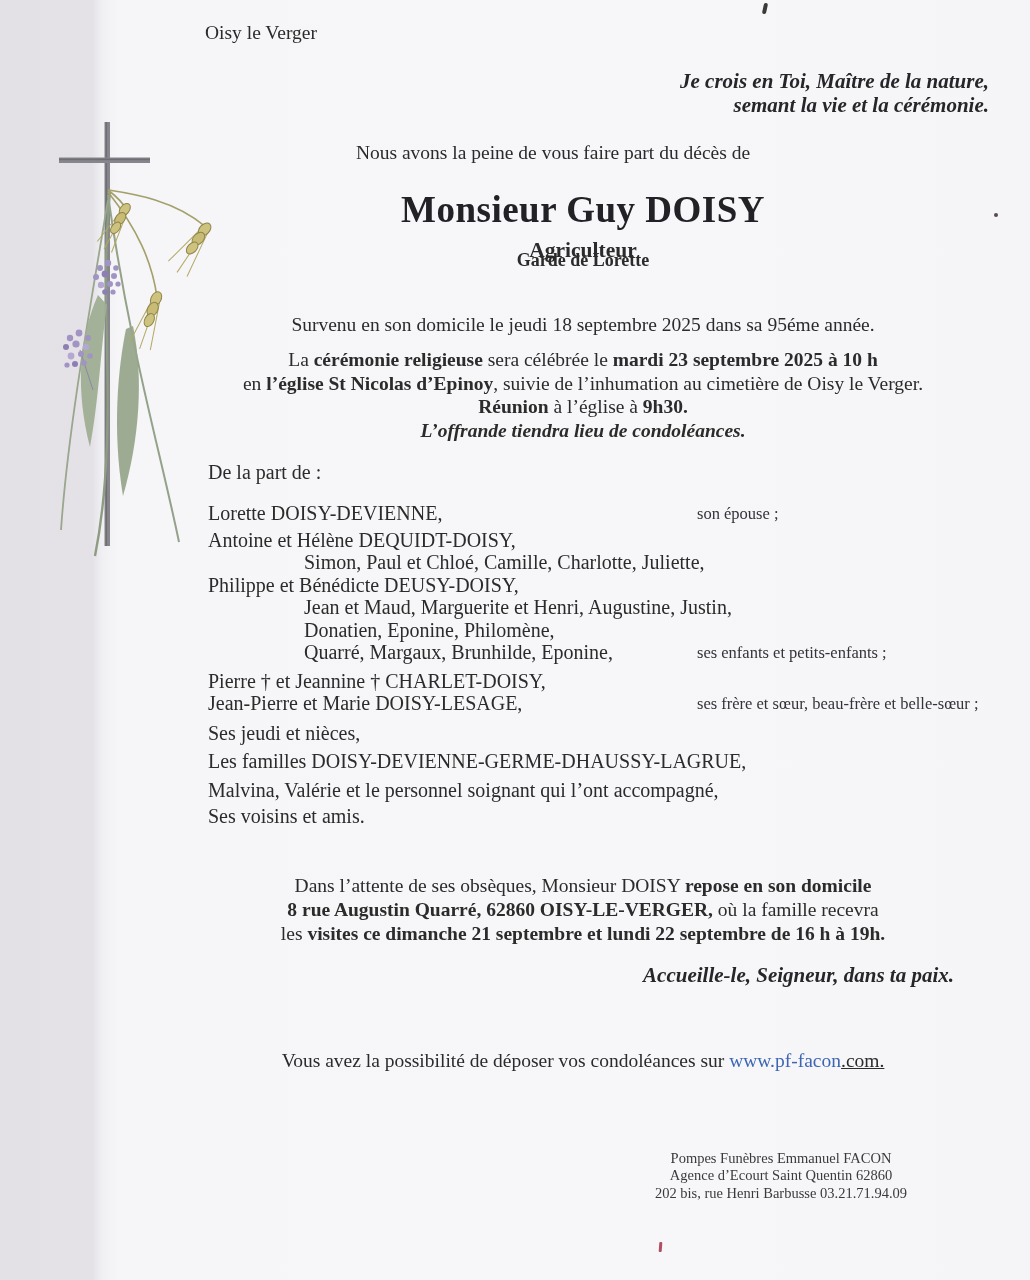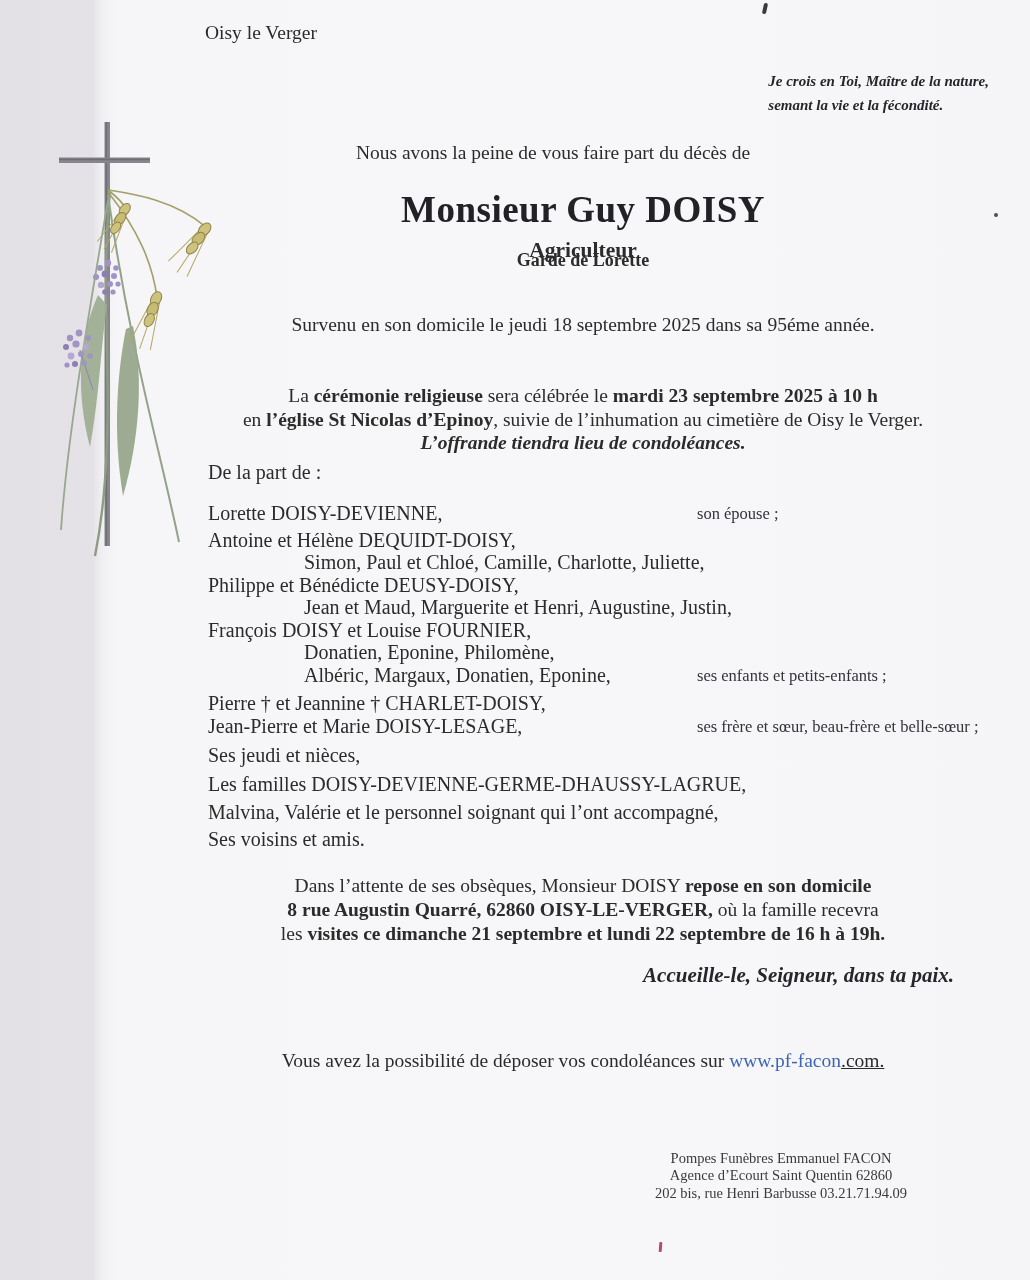--- a/index.html
+++ b/index.html
@@ -8,27 +8,27 @@
     position:relative;width:1030px;height:1280px;overflow:hidden;
     color:#2b2b2b;
     background:linear-gradient(to right,#e3e1e6 0,#e4e2e7 92px,#f0eff2 102px,#f6f5f7 118px,#f7f6f8 60%,#f5f4f6 100%);
     padding-left:29px;
   }
   .abs{position:absolute;}
   .center-line{position:absolute;left:200px;width:766px;text-align:center;}
   .b{font-weight:bold;}
 
   .place{left:205px;top:22px;font-size:19.5px;}
-  .epigraph{right:70px;top:69px;text-align:left;font-size:15px;font-weight:bold;font-style:italic;line-height:24px;color:#26262a;}
+  .epigraph{right:70px;top:69px;text-align:right;font-size:21px;font-weight:bold;font-style:italic;line-height:24px;color:#26262a;}
   .intro{top:142px;font-size:19.5px;transform:translateX(-30px);}
   .title{top:188px;font-size:37px;font-weight:bold;letter-spacing:.5px;color:#212126;}
   .sub1{top:238px;font-size:21.5px;font-weight:bold;}
   .sub2{top:250px;font-size:18px;font-weight:bold;}
   .death{top:314px;font-size:19.5px;}
-  .ceremony{top:348px;font-size:19.5px;line-height:23.5px;margin-top:36px;}
+  .ceremony{top:348px;font-size:19.5px;line-height:23.5px;}
   .ceremony .l4{font-weight:bold;font-style:italic;}
   .fam-intro{left:208px;top:461px;font-size:20px;}
   .fam-rows{left:208px;top:502px;width:790px;font-size:20px;}
   .frow{position:relative;height:22.5px;line-height:22.5px;white-space:nowrap;}
   .frow.indent .fleft{margin-left:96px;}
   .frow.g4{margin-top:4px;}
   .frow.g6{margin-top:6px;}
   .frow.g7{margin-top:7px;}
   .fright{position:absolute;left:489px;top:1px;font-size:16.5px;color:#33333a;}
   .wake{top:874px;font-size:19.5px;line-height:24px;}
@@ -122,48 +122,48 @@
       <circle cx="37" cy="264" r="3" fill="#8d7fb3"></circle>
         <circle cx="46" cy="263" r="2.8"></circle>
         <circle cx="29" cy="265" r="2.6"></circle>
     </g>
   </svg>
 
   <div class="abs place">Oisy le Verger</div>
 
   <div class="abs epigraph">
     <div>Je crois en Toi, Maître de la nature,</div>
-    <div>semant la vie et la fécondité.</div>
+    <div>semant la vie et la cérémonie.</div>
   </div>
 
   <div class="center-line intro">Nous avons la peine de vous faire part du décès de</div>
 
   <div class="center-line title">Monsieur Guy DOISY</div>
   <div class="center-line sub1">Agriculteur</div>
   <div class="center-line sub2">Garde de Lorette</div>
 
   <div class="center-line death">Survenu en son domicile le jeudi 18 septembre 2025 dans sa 95éme année.</div>
 
   <div class="center-line ceremony">
     <div><span>La </span><span class="b">cérémonie religieuse</span><span> sera célébrée le </span><span class="b">mardi 23 septembre 2025 à 10 h</span></div>
     <div><span>en </span><span class="b">l’église St Nicolas d’Epinoy</span><span>, suivie de l’inhumation au cimetière de Oisy le Verger.</span></div>
+    <div><span class="b">Réunion</span><span> à l’église à </span><span class="b">9h30.</span></div>
     <div class="l4">L’offrande tiendra lieu de condoléances.</div>
   </div>
 
   <div class="abs fam-intro">De la part de :</div>
 
   <div class="abs fam-rows">
     <div class="frow"><span class="fleft">Lorette DOISY-DEVIENNE,</span><span class="fright">son épouse ;</span></div>
     <div class="frow g4"><span class="fleft">Antoine et Hélène DEQUIDT-DOISY,</span></div>
     <div class="frow indent"><span class="fleft">Simon, Paul et Chloé, Camille, Charlotte, Juliette,</span></div>
     <div class="frow"><span class="fleft">Philippe et Bénédicte DEUSY-DOISY,</span></div>
     <div class="frow indent"><span class="fleft">Jean et Maud, Marguerite et Henri, Augustine, Justin,</span></div>
-    <div class="frow"><span class="fleft">François DOISY et Louise FOURNIER,</span></div>
     <div class="frow indent"><span class="fleft">Donatien, Eponine, Philomène,</span></div>
-    <div class="frow indent"><span class="fleft">Albéric, Margaux, Donatien, Eponine,</span><span class="fright">ses enfants et petits-enfants ;</span></div>
+    <div class="frow indent"><span class="fleft">Quarré, Margaux, Brunhilde, Eponine,</span><span class="fright">ses enfants et petits-enfants ;</span></div>
     <div class="frow g6"><span class="fleft">Pierre † et Jeannine † CHARLET-DOISY,</span></div>
     <div class="frow"><span class="fleft">Jean-Pierre et Marie DOISY-LESAGE,</span><span class="fright">ses frère et sœur, beau-frère et belle-sœur ;</span></div>
     <div class="frow g7"><span class="fleft">Ses jeudi et nièces,</span></div>
     <div class="frow g6"><span class="fleft">Les familles DOISY-DEVIENNE-GERME-DHAUSSY-LAGRUE,</span></div>
     <div class="frow g6"><span class="fleft">Malvina, Valérie et le personnel soignant qui l’ont accompagné,</span></div>
     <div class="frow g4"><span class="fleft">Ses voisins et amis.</span></div>
   </div>
 
   <div class="center-line wake">
     <div><span>Dans l’attente de ses obsèques, Monsieur DOISY </span><span class="b">repose en son domicile</span></div>

